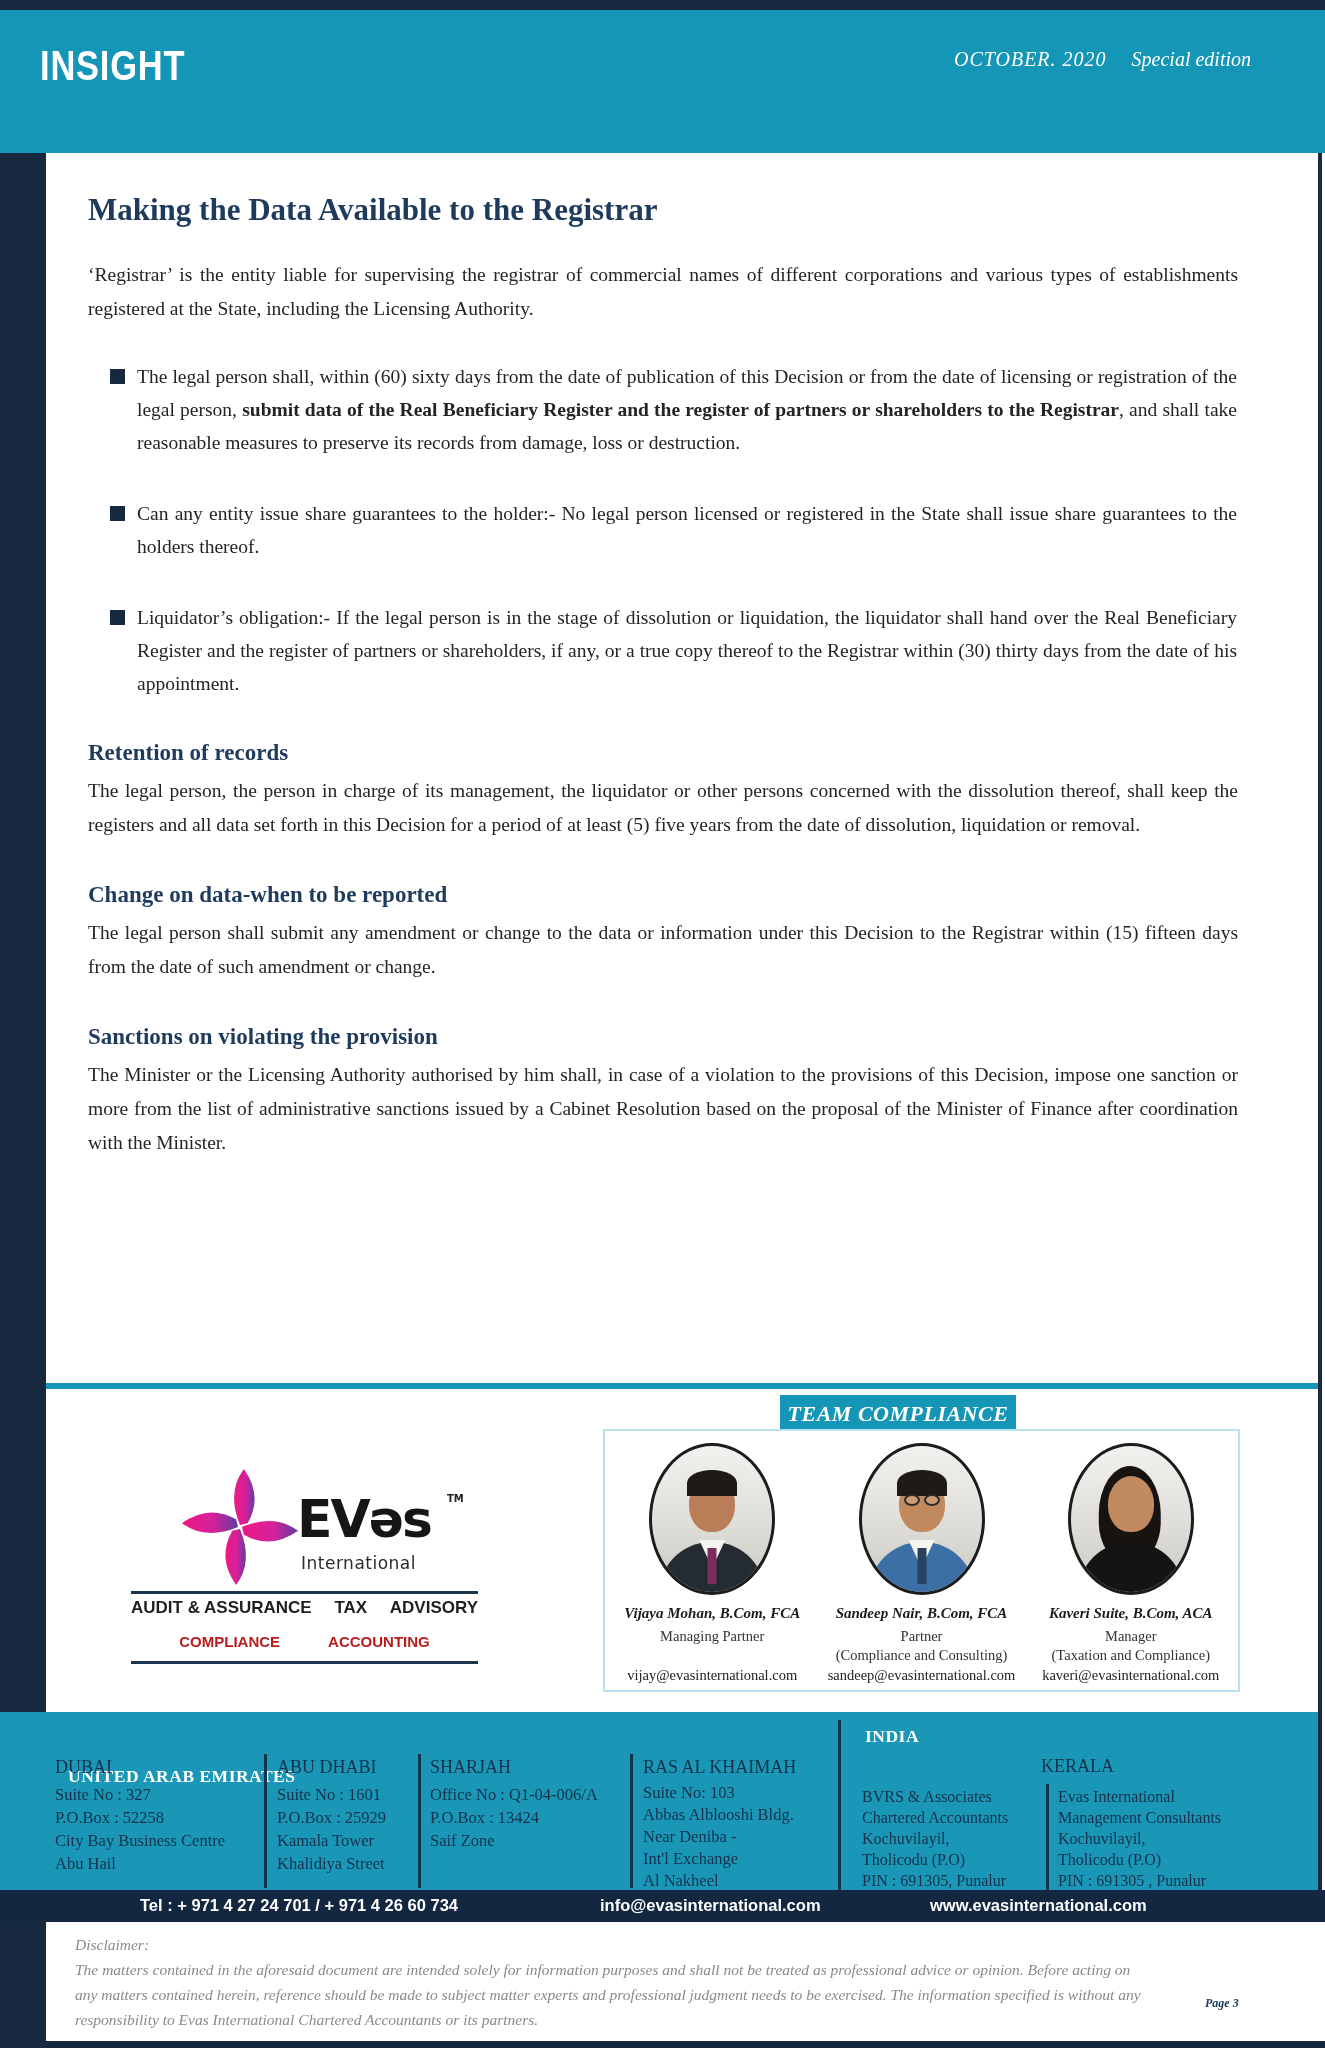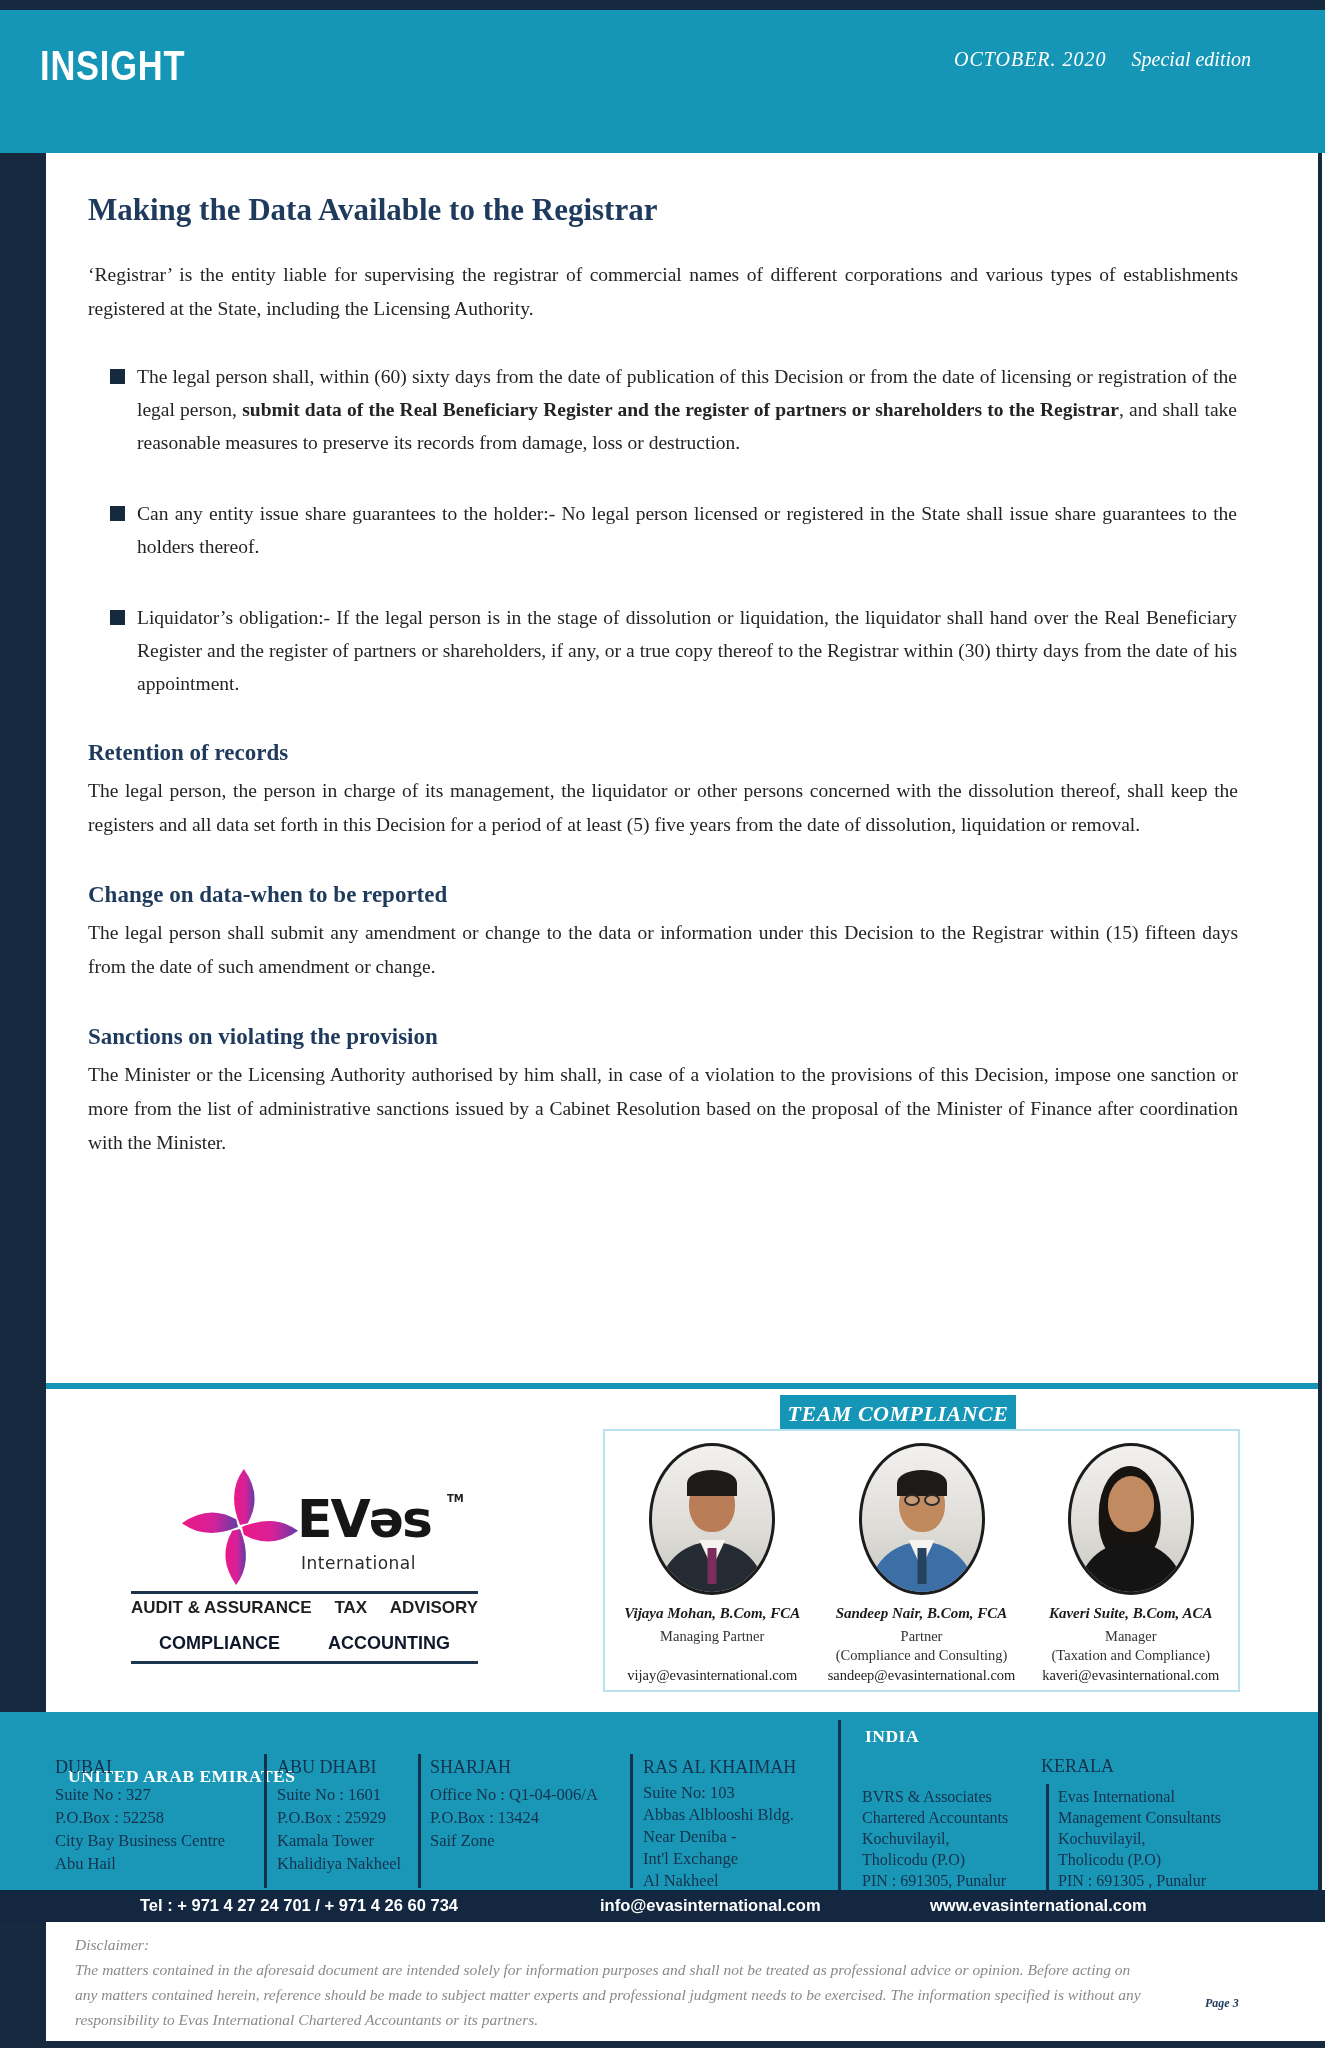--- a/index.html
+++ b/index.html
@@ -64,21 +64,21 @@
   .logo-block { position:absolute; left:95px; top:1445px; width:420px; height:230px; }
   .pinwheel { position:absolute; left:85px; top:22px; }
   .logo-word { position:absolute; left:202px; top:44px; font-family:"DejaVu Sans", sans-serif; font-weight:bold;
                font-size:52px; color:#161616; letter-spacing:-2px; }
   .logo-tm { position:absolute; left:352px; top:48px; font-family:"DejaVu Sans", sans-serif; font-size:10px; font-weight:bold; color:#222; }
   .logo-sub { position:absolute; left:206px; top:108px; font-family:"DejaVu Sans", sans-serif; font-size:17px; color:#2b2b2b; letter-spacing:0.5px; }
   .logo-rule { position:absolute; left:36px; width:347px; height:3px; background:#1c3650; }
   .svc1 { position:absolute; left:36px; top:153px; width:347px; display:flex; justify-content:space-between;
           font-family:"Liberation Sans", sans-serif; font-weight:bold; font-size:17px; color:#1f1f1f;align-items:flex-end; }
   .svc2 { position:absolute; left:36px; top:188px; width:347px; display:flex; justify-content:center; gap:48px;
-          font-family:"Liberation Sans", sans-serif; font-weight:bold; font-size:18px; color:#0f172a; }
+          font-family:"Liberation Sans", sans-serif; font-weight:bold; font-size:15px; color:#b91c1c; }
 
   
   .footer { position:absolute; left:0; top:1712px; width:1318px; height:178px; background:#1a97b6; color:#14324e; }
   .f-title { position:absolute; top:14px; color:#fff; font-weight:bold; font-size:17.5px; letter-spacing:0.5px; }
   .f-col { position:absolute; top:44px; font-size:16.5px; line-height:23px; }
   .f-city { font-size:18px; margin-bottom:4px; }
   .f-div { position:absolute; width:3px; background:#14324e; }
   .f-kerala { position:absolute; left:850px; top:44px; width:455px; text-align:center; font-size:18px; }
 
   
@@ -225,21 +225,21 @@
       <div>City Bay Business Centre</div>
       <div>Abu Hail</div>
     </div>
     <div class="f-div" style="left:264px; top:42px; height:134px;"></div>
 
     <div class="f-col" style="left:277px; width:135px;">
       <div class="f-city">ABU DHABI</div>
       <div>Suite No : 1601</div>
       <div>P.O.Box : 25929</div>
       <div>Kamala Tower</div>
-      <div>Khalidiya Nakheel</div>
+      <div>Khalidiya Street</div>
     </div>
     <div class="f-div" style="left:418px; top:42px; height:134px;"></div>
 
     <div class="f-col" style="left:430px; width:195px;">
       <div class="f-city">SHARJAH</div>
       <div>Office No : Q1-04-006/A</div>
       <div>P.O.Box : 13424</div>
       <div>Saif Zone</div>
     </div>
     <div class="f-div" style="left:630px; top:42px; height:134px;"></div>

